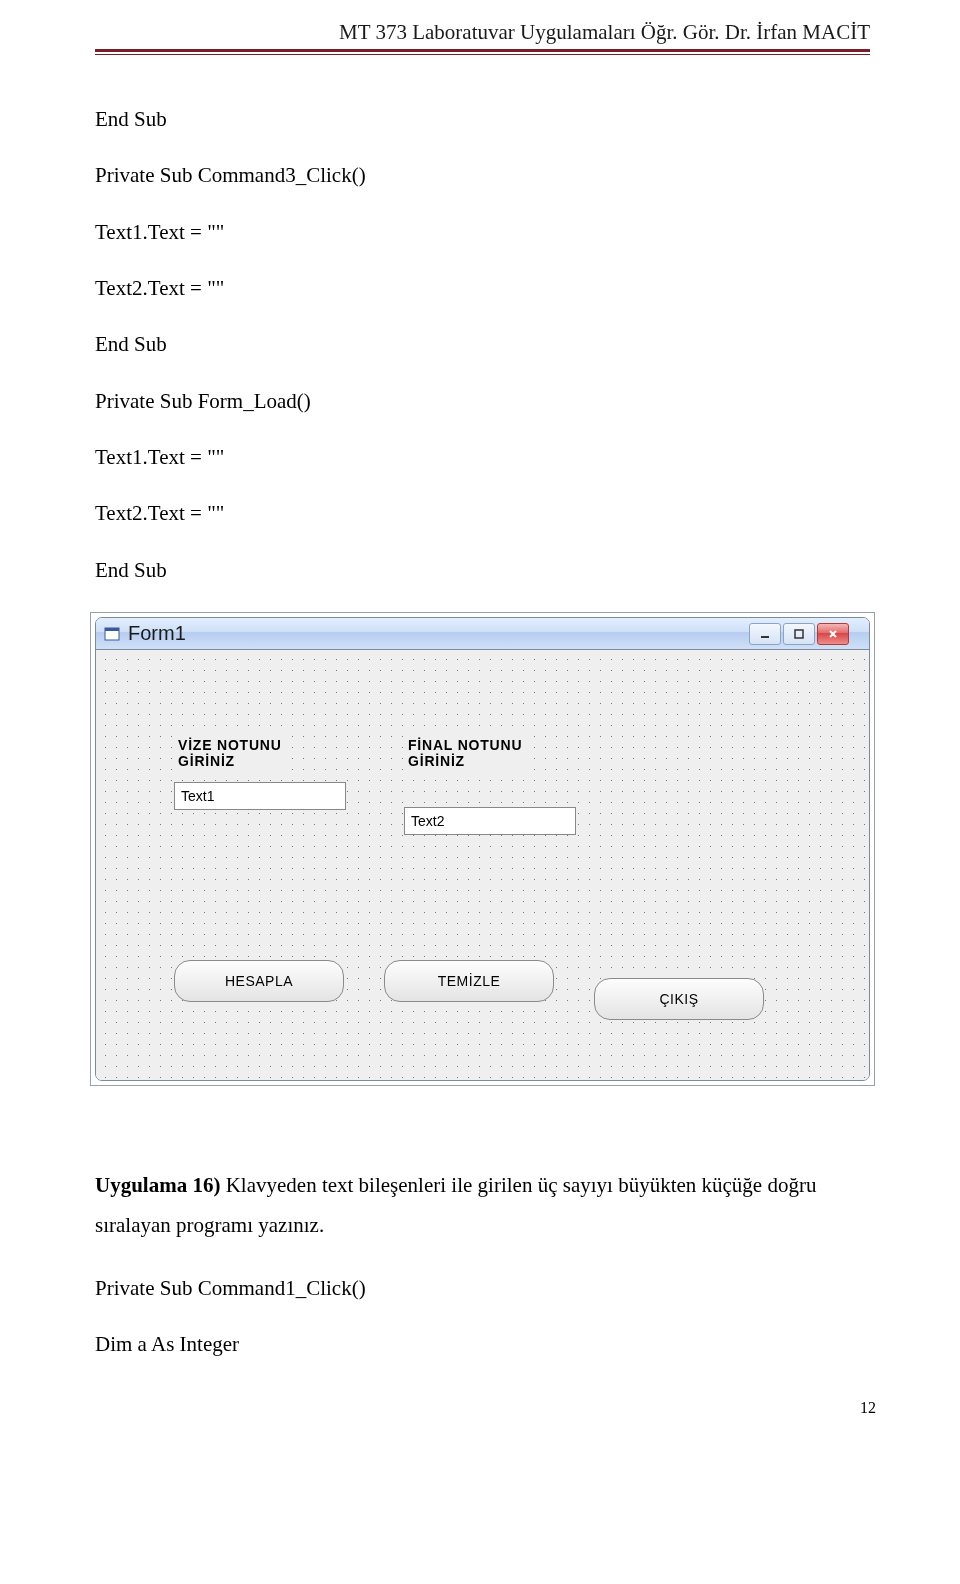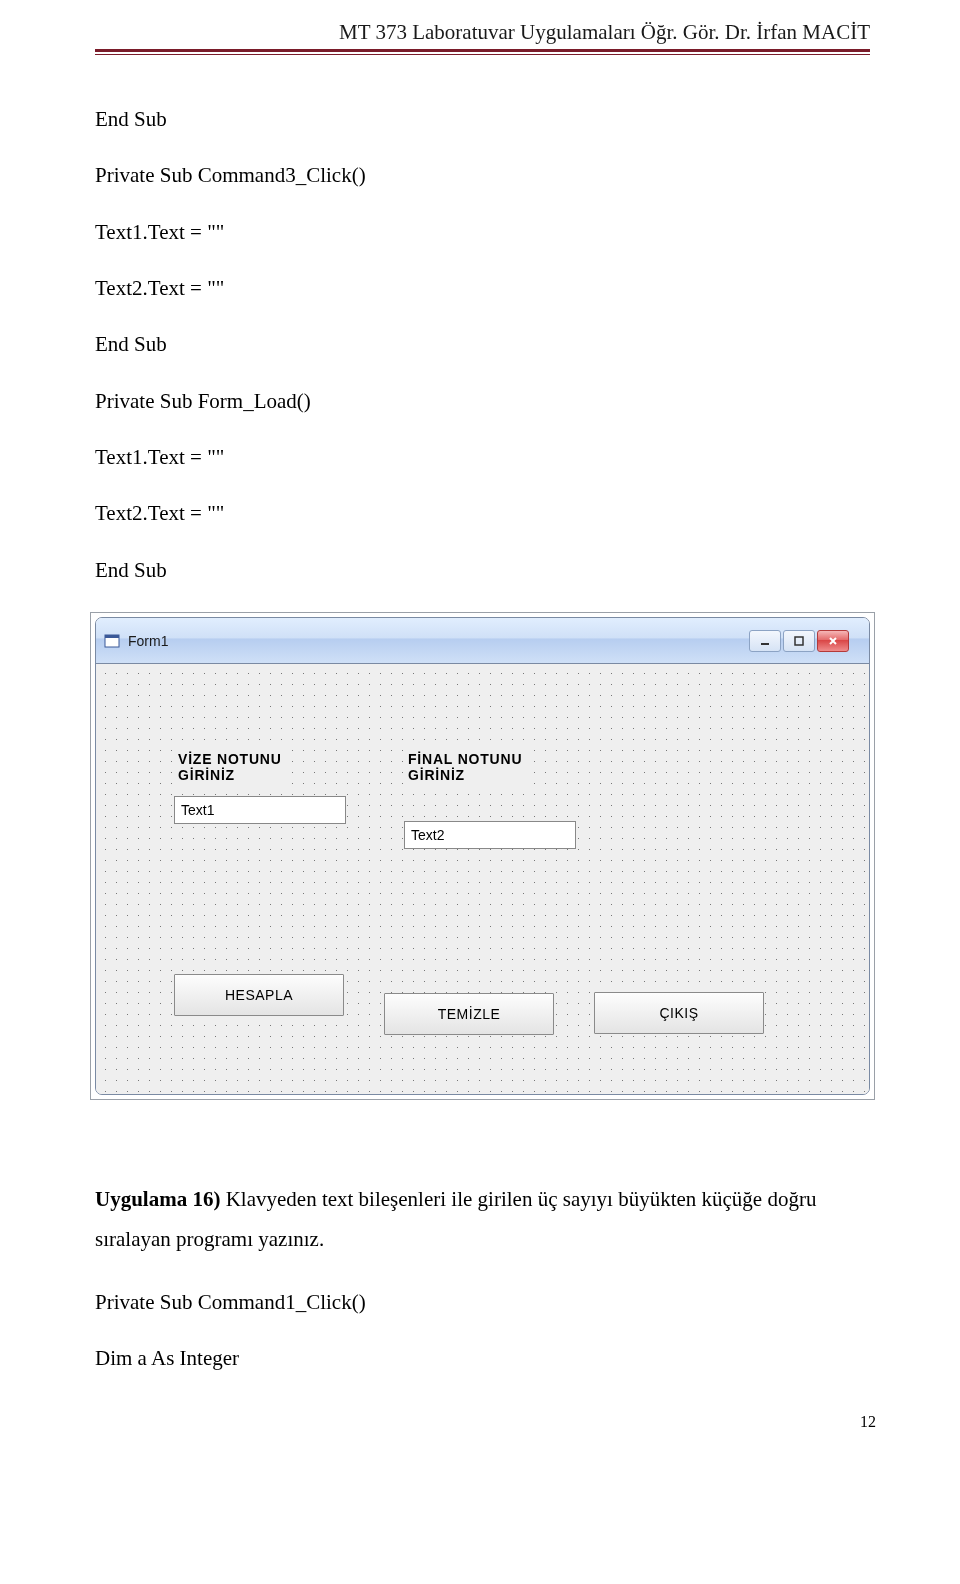--- a/index.html
+++ b/index.html
@@ -46,28 +46,28 @@
     background-size: 8px 8px;
     border: 1px solid #9aa0a8;
   }
   .vb-window {
     border: 1px solid #7a8aa3;
     border-radius: 7px;
     overflow: hidden;
     background: #fff;
   }
   .titlebar {
-    height: 46px;
+    height: 32px;
     display: flex;
     align-items: center;
     padding: 0 20px 0 8px;
     background: linear-gradient(to bottom, #e1eefe 0%, #cfe0f7 45%, #b6cdf0 46%, #cfe0f7 100%);
     border-bottom: 1px solid #7a8aa3;
     font-family: "Segoe UI", Tahoma, sans-serif;
-    font-size: 14px;
+    font-size: 20px;
     color: #1a1a1a;
   }
   .titlebar .form-icon {
     width: 16px; height: 16px;
     margin-right: 8px;
     display: inline-block;
   }
   .titlebar .form-icon svg { display:block; }
   .titlebar .title-text { flex: 1; }
   .win-btns { display: flex; gap: 2px; }
@@ -112,21 +112,21 @@
     width: 172px;
     height: 28px;
     font-family: "MS Sans Serif", Tahoma, Arial, sans-serif;
   }
   .vb-button {
     position: absolute;
     width: 170px;
     height: 42px;
     background: linear-gradient(to bottom,#fdfdfd,#e4e4e4);
     border: 1px solid #8a8a8a;
-    border-radius: 1px;
+    border-radius: 16px;
     font-size: 14px;
     font-family: "MS Sans Serif", Tahoma, Arial, sans-serif;
     letter-spacing: 0.5px;
   }
 
   .exercise {
     font-size: 21px;
     line-height: 1.9;
     margin-bottom: 28px;
   }
@@ -187,21 +187,21 @@
         </div>
       </div>
       <div class="form-body">
         <div class="vb-label" style="left:80px; top:85px;">VİZE NOTUNU
 GİRİNİZ</div>
         <div class="vb-label" style="left:310px; top:85px;">FİNAL NOTUNU
 GİRİNİZ</div>
         <input class="vb-text" style="left: 78px; top: 132px;" value="Text1">
         <input class="vb-text" style="left: 308px; top: 132px; margin-top: 25px;" value="Text2">
         <button class="vb-button" style="left:78px; top:310px;">HESAPLA</button>
-        <button class="vb-button" style="left:288px; top:310px;margin-top:19px;">TEMİZLE</button>
+        <button class="vb-button" style="left:288px; top:310px;">TEMİZLE</button>
         <button class="vb-button" style="left:498px; top:328px;">ÇIKIŞ</button>
       </div>
     </div>
   </div>
 
   <div class="exercise">
     <b>Uygulama 16)</b><span> Klavyeden text bileşenleri ile girilen üç sayıyı büyükten küçüğe doğru sıralayan programı yazınız.</span>
   </div>
 
   <div class="code-block">

